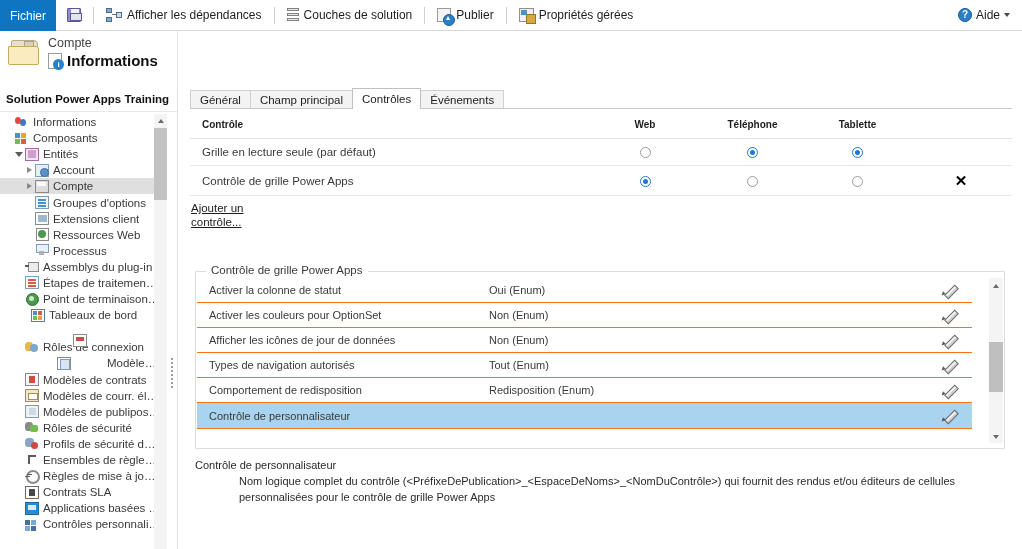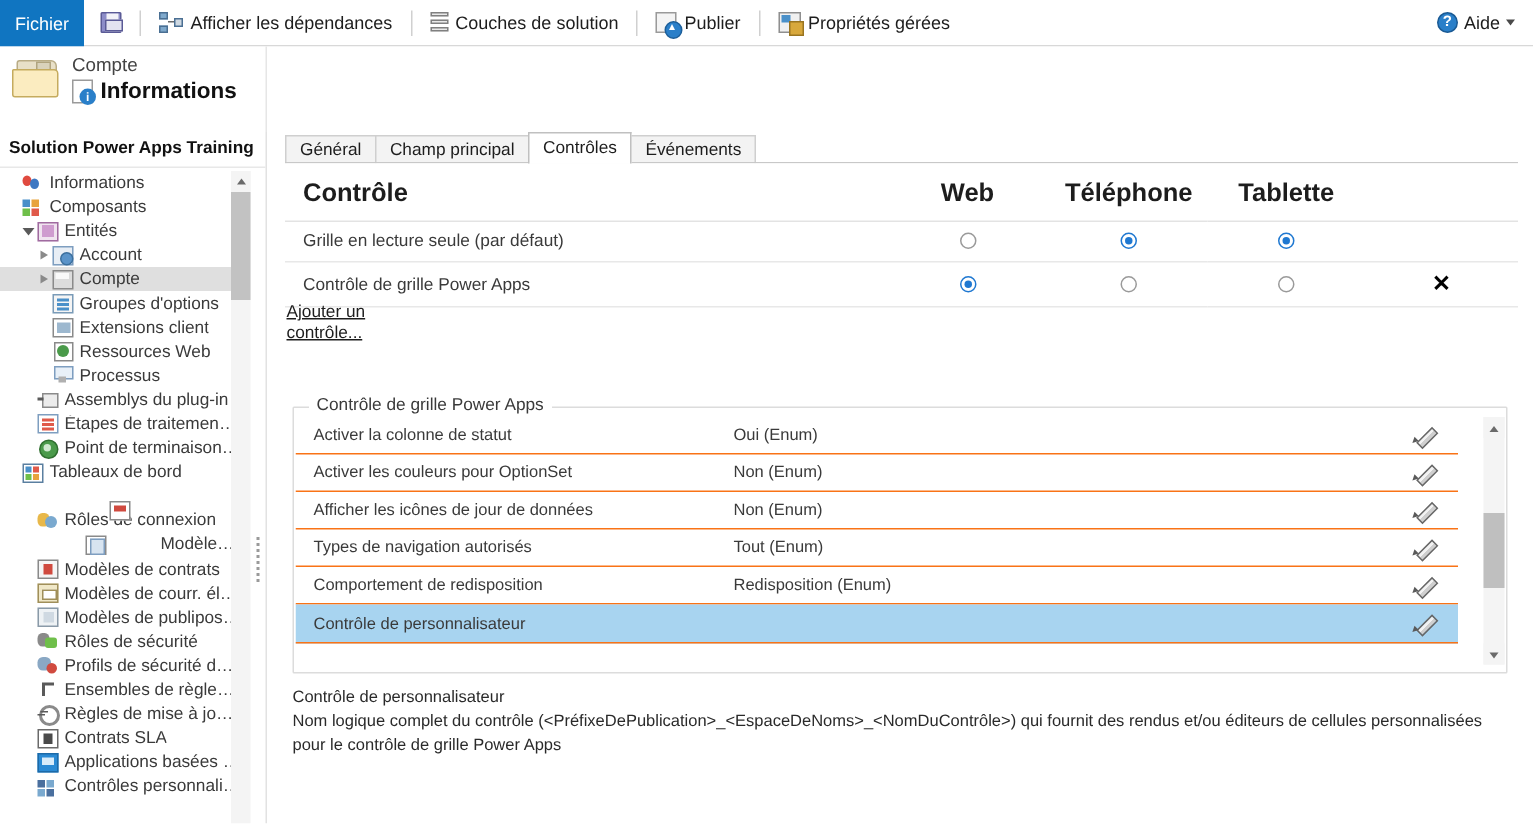--- a/index.html
+++ b/index.html
@@ -216,21 +216,21 @@
     position:relative;
   }
   .tab.active { background:#ffffff; border-color:#c0c0c0; z-index:2; height:21px; }
   .tabs-underline { position:absolute; left:11px; top:20px; width:822px; height:1px; background:#c8c8c8; }
   .tabs-underline .cover { position:absolute; top:0; height:1px; background:#ffffff; }
 
   
   .ctrl-box { position:absolute; left:11px; top:21px; width:822px; height:88px; background:#fff; }
   .ctrl-table { width:100%; border-collapse:collapse; table-layout:fixed; }
   .ctrl-table th {
-    font-size:17px; font-weight:bold; color:#1d1d1d; text-align:left;
+    font-size:10px; font-weight:bold; color:#1d1d1d; text-align:left;
     padding:10px 0 8px 12px; border-bottom:1px solid #e3e3e3; background:#fff;
   }
   .ctrl-table th.c { text-align:center; padding-left:0; }
   .ctrl-table td {
     font-size:11.5px; color:#3a3a3a; padding:7px 0 7px 12px; border-bottom:1px solid #e8e8e8;
   }
   .ctrl-table td.c { text-align:center; padding-left:0; }
   .radio {
     display:inline-block; width:11px; height:11px; border-radius:50%;
     border:1px solid #9a9a9a; background:#fff; position:relative; cursor:pointer; vertical-align:middle;
@@ -284,21 +284,21 @@
   .pscroll .dn { bottom:0; }
   .pscroll .up::after{ content:''; position:absolute; left:4px; top:5.5px; width:0;height:0;
      border-left:3px solid transparent; border-right:3px solid transparent; border-bottom:4px solid #6a6a6a;}
   .pscroll .dn::after{ content:''; position:absolute; left:4px; top:5.5px; width:0;height:0;
      border-left:3px solid transparent; border-right:3px solid transparent; border-top:4px solid #6a6a6a;}
   .pscroll .thumb { position:absolute; left:0; top:64px; width:14px; height:50px; background:#bfbfbf; cursor:pointer; }
 
   
   .desc { position:absolute; left:16px; top:370px; width:810px; font-size:11px; color:#2a2a2a; line-height:1.45; }
   .desc .l { white-space:nowrap; overflow:hidden; text-overflow:ellipsis; }
-  .desc .long { white-space:normal; }
+  .desc .long { white-space:normal;margin-left:44px; }
 </style>
 </head>
 <body>
 
 <div id="app">
 
   <div class="ribbon">
     <div class="file-tab">Fichier</div>
     <div class="tb-items">
       <div class="tb-btn">
@@ -418,21 +418,21 @@
         <div class="tnode" style="padding-left: 14px;">
           <span class="twist"></span>
           <span class="ti ti-steps"></span>
           <span class="tlabel">Étapes de traitement d...</span>
         </div>
         <div class="tnode" style="padding-left: 14px;">
           <span class="twist"></span>
           <span class="ti ti-endpoint"></span>
           <span class="tlabel">Point de terminaison d...</span>
         </div>
-        <div class="tnode" style="padding-left: 4px;">
+        <div class="tnode" style="padding-left: 20px;">
           <span class="twist"></span>
           <span class="ti ti-dash">
             <i></i>
             <i></i>
             <i></i>
             <i></i>
           </span>
           <span class="tlabel">Tableaux de bord</span>
         </div>
         <div class="tnode" style=" flex-direction: column;">

